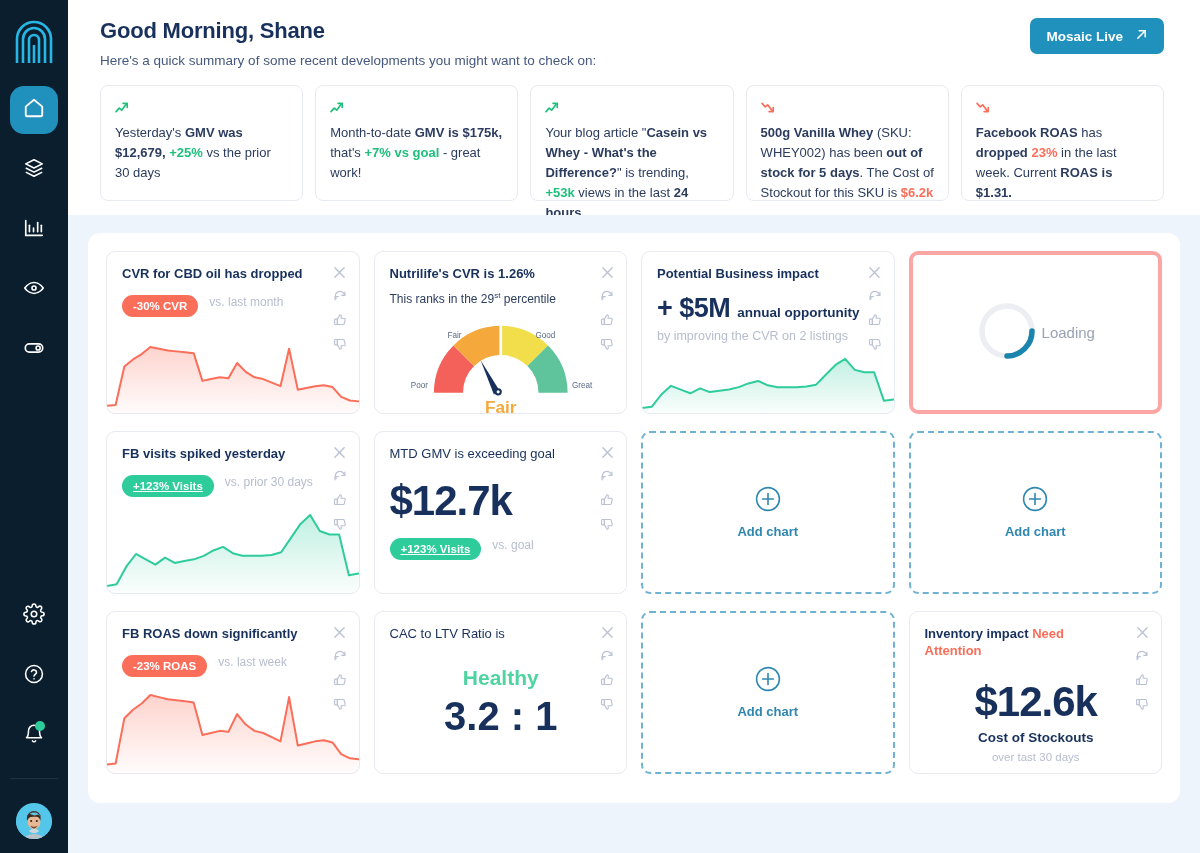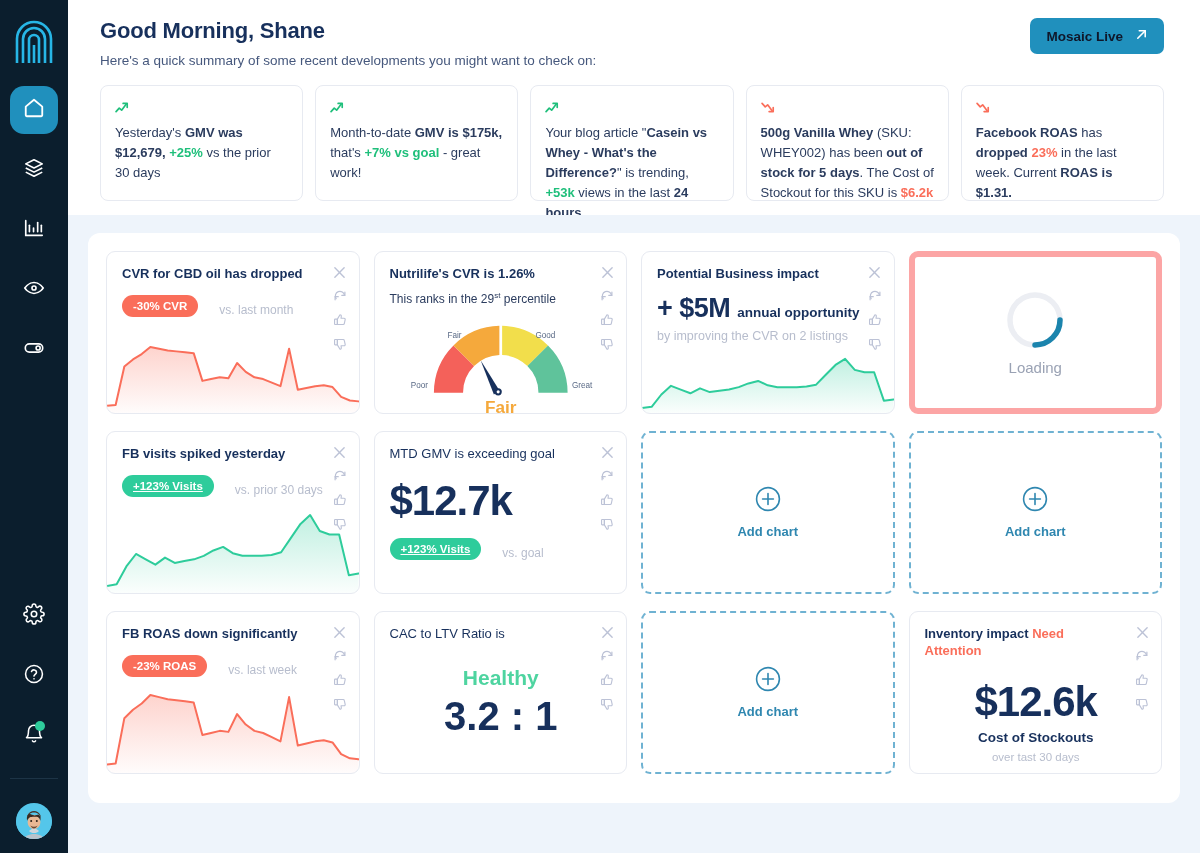--- a/index.html
+++ b/index.html
@@ -44,21 +44,21 @@
   }
   .avatar .face { position:absolute; left:50%; top:52%; transform:translate(-50%,-50%); }
 
   
   .main { flex: 1; display: flex; flex-direction: column; min-width: 0; background:#ffffff;}
   .top-area { padding: 18px 36px 0 32px; background: #ffffff; }
   .top-row { display: flex; align-items: flex-start; justify-content: space-between; }
   .greeting { font-size: 22px; font-weight: bold; color: #17305c; letter-spacing: -0.2px; }
   .subtitle { font-size: 13.5px; color: #46587d; margin-top: 9px; }
   .live-btn {
-    background: #2090bd; color: #0f172a; border: none; border-radius: 7px;
+    background: #2090bd; color: #ffffff; border: none; border-radius: 7px;
     padding: 10px 16px; font-size: 13.5px; font-weight: bold;
     font-family: "Liberation Sans", sans-serif; cursor: pointer;
     display: inline-flex; align-items: center; gap: 12px; white-space: nowrap;
   }
 
   .summary-row { display: flex; gap: 12px; margin-top: 17px; }
   .sum-card {
     flex: 1 1 0; min-width: 0;
     background: #fff; border: 1px solid #e7eaf1; border-radius: 8px;
     padding: 14px 14px 16px 14px; height: 116px;
@@ -85,21 +85,21 @@
   .card-title.light { font-weight: normal; }
   .attention { color: #fa6e5a; font-weight: bold; }
 
   .actions {
     position: absolute; top: 11px; right: 10px;
     display: flex; flex-direction: column; align-items: center; gap: 6px;
     color: #bcc2d6;
   }
   .act { width: 18px; height: 18px; display:flex; align-items:center; justify-content:center; cursor:pointer; }
 
-  .badge-row { display: flex; align-items: flex-end; gap: 21px; margin-top: 13px; }
+  .badge-row { display: flex; align-items: flex-start; gap: 11px; margin-top: 13px; }
   .badge {
     border-radius: 14px; padding: 5px 11px; font-size: 11.5px;
     font-weight: bold; color: #fff; white-space: nowrap;
   }
   .badge.neg { background: #fa6e5a; }
   .badge.pos { background: #2ecc9b; text-decoration: underline; }
   .badge-note { font-size: 12px; color: #b7bdcd; }
 
   .spark { position: absolute; left: 0; right: 0; bottom: 0; height: 78px; }
   .spark svg { display: block; width: 100%; height: 100%; }
@@ -116,22 +116,22 @@
   
   .add-card {
     border: 2px dashed #6fb2d2; border-radius: 9px; height: 163px;
     display: flex; flex-direction: column; align-items: center; justify-content: center;
     gap: 8px; cursor: pointer; background: #fff;
   }
   .add-label { font-size: 13px; font-weight: bold; color: #2f87b0; }
 
   
   .loading-card {
-    background:#fff; border: 6px solid #fca5a5; border-radius: 9px; height:163px;
-    display:flex; flex-direction:column; align-items:center; justify-content:center; gap:4px;
+    background:#fff; border: 4px solid #fca5a5; border-radius: 9px; height:163px;
+    display:flex; align-items:center; justify-content:center; gap:4px;
   }
   .loading-label { font-size: 15px; color: #9aa2b4; }
 
   .gauge-label { font-size: 9.5px; fill: #5a6a86; font-family: "Liberation Sans", sans-serif; }
   .gauge-verdict { font-size: 20px; font-weight: bold; fill: #f5a93c; font-family: "Liberation Sans", sans-serif; }
   .rank-text { font-size: 12px; color: #2b3c5e; margin-top: 9px; }
   .rank-text sup { font-size: 8px; }
   .subnote { font-size: 13.5px; color: #17305c; text-align:center; font-weight:bold; margin-top: 7px;}
   .subnote2 { font-size: 11.5px; color: #b7bdcd; text-align:center; margin-top: 6px;}
 </style>

